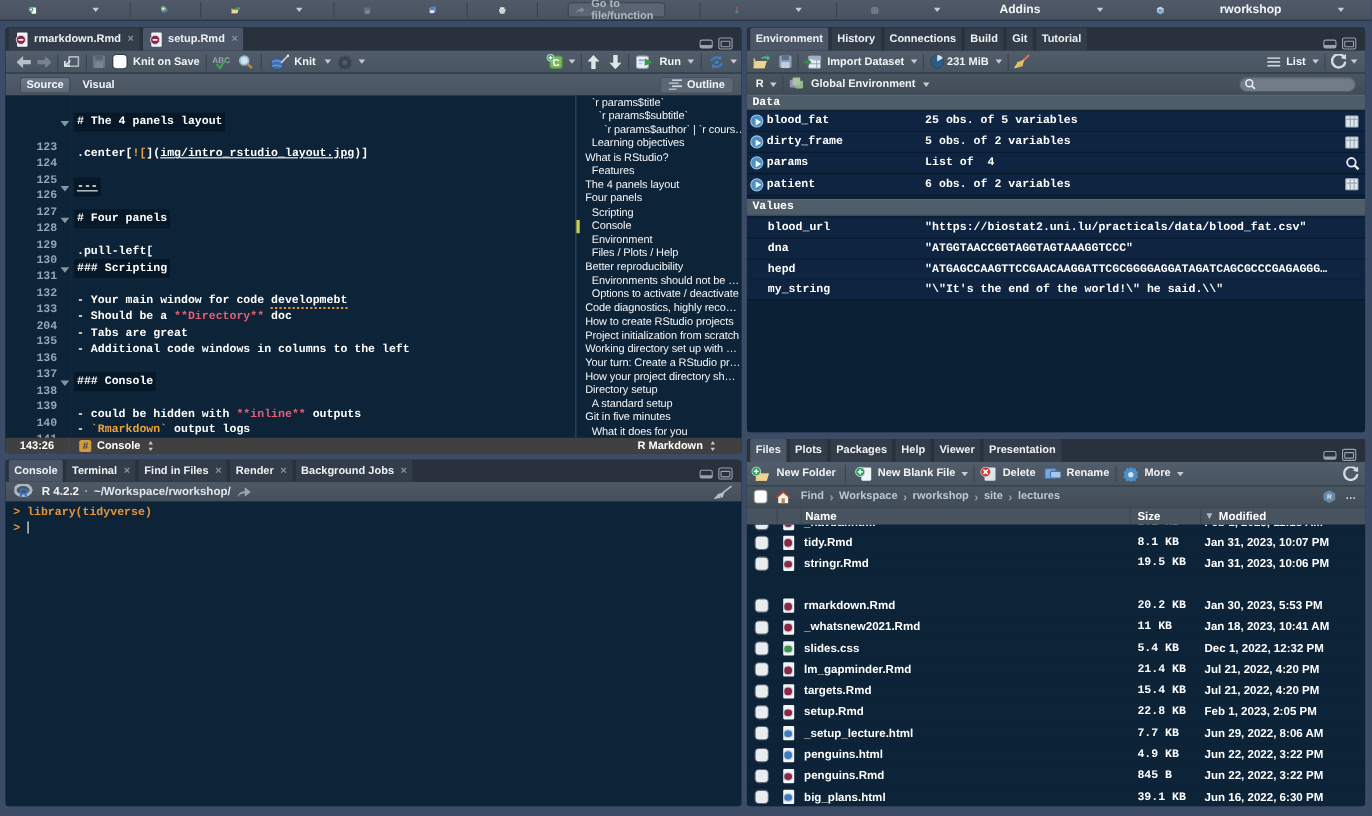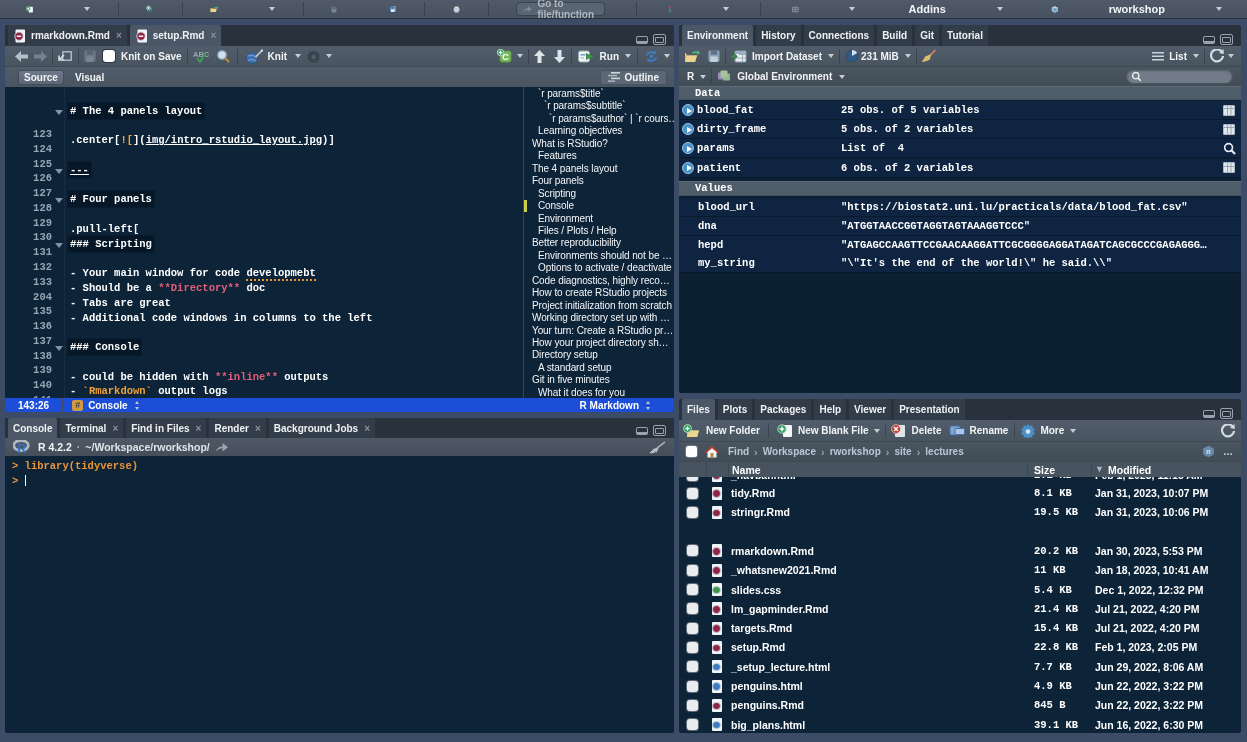--- a/index.html
+++ b/index.html
@@ -42,28 +42,28 @@
 #edt { position:absolute; left:0; top:62px; bottom:14px; right:0; background:#0d2338; }
 #gutter { position:absolute; left:0; top:0; bottom:0; width:59px; background:#0d2338; }
 .ln { position:absolute; left:0; width:47px; text-align:right; color:#96a5b2; font-size:10.5px; font-family:"Liberation Mono",monospace; font-weight:bold;margin-top:37px; }
 .fold { position:absolute; left:50px; width:0; height:0; border-left:4px solid transparent; border-right:4px solid transparent; border-top:5px solid #8494a3; }
 .cl { position:absolute; left:65px; font-family:"Liberation Mono",monospace; font-size:10.5px; font-weight:bold; color:#fff; white-space:pre; }
 .hbg { background:#061827; box-shadow:0 0 0 2.5px #061827; }
 .pk { color:#e25f78; } .org { color:#eda13c; } .lnk { text-decoration:underline; }
 .sq { border-bottom:2px dotted #e8953a; }
 #outline { position:absolute; right:0; top:0; bottom:0; width:151px; background:#0d2338; border-left:1.5px solid #35465c; }
 .oi { position:absolute; color:#f4f6f8; font-size:10px; letter-spacing:-0.1px; white-space:nowrap; }
-#statusbar { position:absolute; left:0; bottom:0; right:0; height:14px; background:#1d4ed8; color:#fff; font-size:10px; font-weight:bold; display:flex; align-items:center;justify-content:space-between; }
+#statusbar { position:absolute; left:0; bottom:0; right:0; height:14px; background:#404040; color:#fff; font-size:10px; font-weight:bold; display:flex; align-items:center;justify-content:space-between; }
 
 
 #coninfo { height:18px; background:linear-gradient(#4d5965,#454f5b); display:flex; align-items:center; color:#f2f4f6; font-size:10.5px; font-weight:bold; }
 #conbody { position:absolute; left:0; right:0; top:38px; bottom:0; background:#0d2338; color:#e8953a; font-family:"Liberation Mono",monospace; font-size:10.5px; font-weight:bold; padding:3px 0 0 7px; line-height:15px; }
 
 
-.secthead { background:#4f5c6a; color:#fff; font-family:"Liberation Mono",monospace; font-weight:bold; font-size:10.5px; padding-left:16px; display:flex; align-items:center; border-top:1px solid #5d6a78; border-bottom:1px solid #42505e;}
+.secthead { background:#4f5c6a; color:#fff; font-family:"Liberation Mono",monospace; font-weight:bold; font-size:10.5px; padding-left:5px; display:flex; align-items:center; border-top:1px solid #5d6a78; border-bottom:1px solid #42505e;}
 .erow { position:absolute; left:0; right:0; height:19px; background:#0e2440; border-bottom:1px solid #081a2d; color:#fff; font-family:"Liberation Mono",monospace; font-size:10.5px; font-weight:bold; display:flex; align-items:center; white-space:pre; }
 .erow .nm { position:absolute; left:18px; } .erow .nm2 { position:absolute; left:19px; }
 .erow .ds { position:absolute; left:162px; }
 .playic { position:absolute; left:3px; width:12px; height:12px; border-radius:50%; background:#4a90c8; border:1px solid #9cc4e4; }
 .playic:after { content:""; position:absolute; left:4px; top:2.5px; width:0; height:0; border-top:3.5px solid transparent; border-bottom:3.5px solid transparent; border-left:5px solid #fff; }
 .gridic { position:absolute; right:6px; top:3.5px; width:12px; height:11px; background:#dfe6ec; border:1px solid #aab6c1; border-radius:1px; }
 .gridic:before { content:""; position:absolute; left:0; right:0; top:2.5px; height:1px; background:#97a5b2; }
 .gridic:after { content:""; position:absolute; left:3px; top:0; bottom:0; width:1px; background:#97a5b2; box-shadow:3.5px 0 0 #97a5b2; }
 
 

